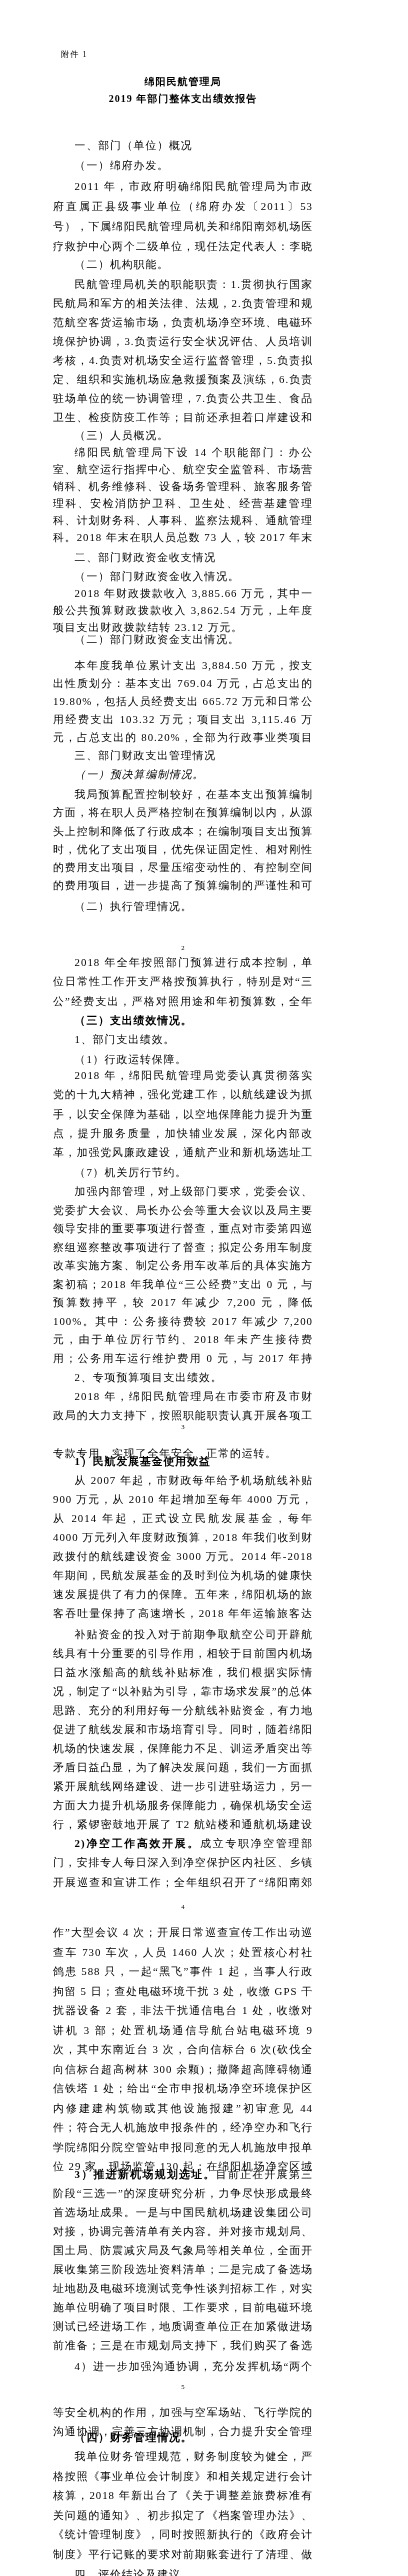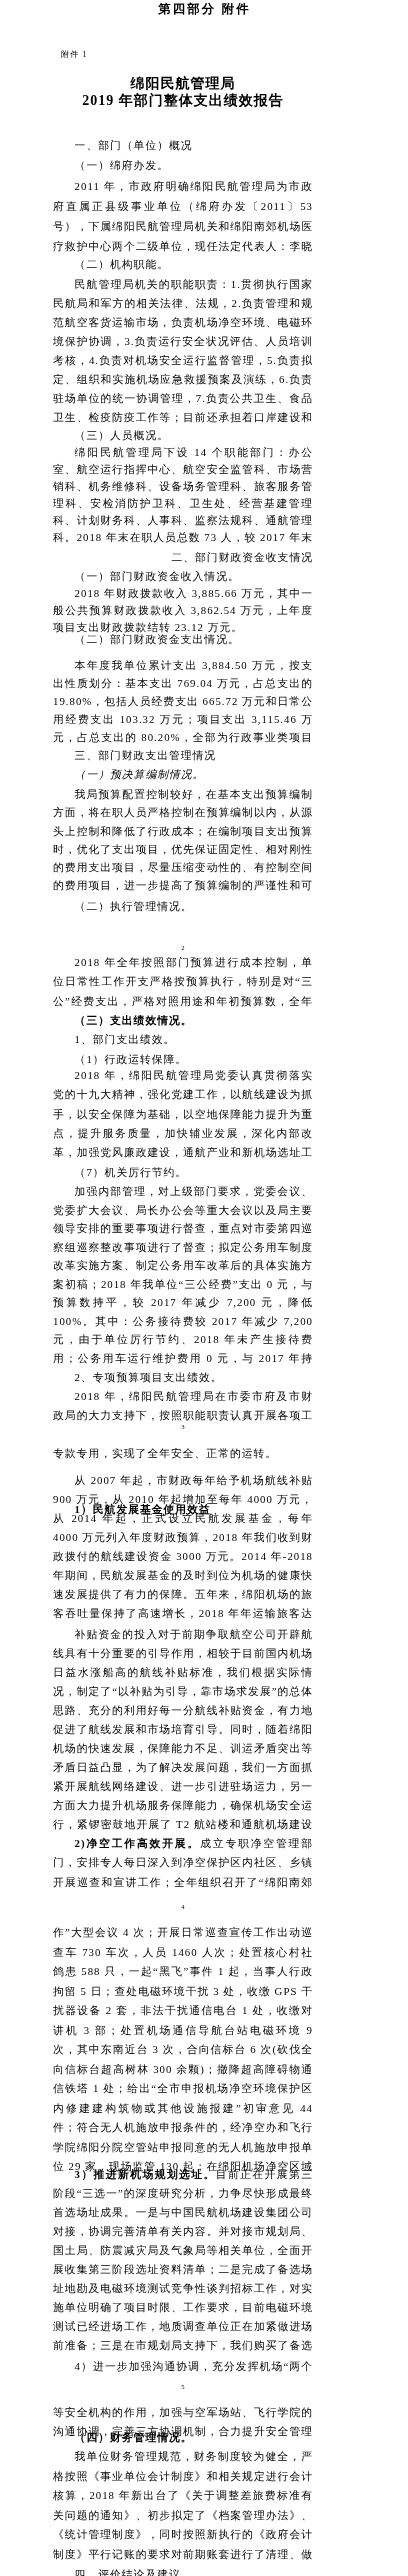--- a/index.html
+++ b/index.html
@@ -7,73 +7,72 @@
     width:409px;height:3349px;background:#ffffff;position:relative;
     font-family:"Liberation Serif","DejaVu Serif",serif;color:#000;
   }
   #doc{position:absolute;inset:0;width:409px;height:3349px;background:#fff;overflow:hidden;}
   .part-heading{
     position:absolute;top:1px;left:0;width:409px;text-align:center;
     font-size:12.4px;font-weight:bold;letter-spacing:2.1px;
     font-family:"Liberation Sans","DejaVu Sans",sans-serif;
   }
   .attachment-label{position:absolute;top:49px;left:61px;font-size:8.2px;letter-spacing:1px;text-align:center;}
-  .doc-title{position:absolute;left:53px;width:260px;text-align:center;font-weight:bold;font-size:14px;letter-spacing:1px;}
+  .doc-title{position:absolute;left:53px;width:260px;text-align:center;font-weight:bold;font-size:10px;letter-spacing:1px;}
   #title1{top:75px;}
   #title2{top:92px;}
   #report-body{
     position:absolute;left:53px;top:0;width:260px;
     font-size:10.8px;line-height:19px;letter-spacing:1px;text-align:justify;
   }
   .blk{position:absolute;left:0;width:260px;}
   .p{text-indent:2em;}
   .pc{text-indent:0;margin-top:12px;}
   .h1,.h2,.h3,.h2b,.h3b{text-indent:2em;white-space:nowrap;text-align:left;}
   .h2b,.h3b{font-weight:bold;}
   .lead{font-weight:bold;}
   .footer{text-align:center;font-size:6.7px;letter-spacing:0;line-height:8.2px;text-indent:0;}
 </style>
 </head>
 <body>
 
 <div id="doc">
-  <div class="part-heading">第四部分 附件</div>
   <div class="attachment-label">附件 1</div>
   <div id="title1" class="doc-title">绵阳民航管理局</div>
   <div id="title2" class="doc-title">2019 年部门整体支出绩效报告</div>
   <div id="report-body">
       <div class="blk h1" style="top: 137px; font-family: Liberation Mono, monospace;"><span>一、部门（单位）概况</span></div>
       <div class="blk h2" style="top: 156px;"><span>（一）绵府办发。</span></div>
       <div class="blk p" style="top: 176px; line-height: 20px; max-height: 81px; overflow: hidden;"><span>2011 年，市政府明确绵阳民航管理局为市政府直属正县级事业单位（绵府办发〔2011〕53 号），下属绵阳民航管理局机关和绵阳南郊机场医疗救护中心两个二级单位，现任法定代表人：李晓民。</span></div>
       <div class="blk h2" style="top: 255px;"><span>（二）机构职能。</span></div>
       <div class="blk p" style="top: 275px; line-height: 19px; max-height: 152px; overflow: hidden;"><span>民航管理局机关的职能职责：1.贯彻执行国家民航局和军方的相关法律、法规，2.负责管理和规范航空客货运输市场，负责机场净空环境、电磁环境保护协调，3.负责运行安全状况评估、人员培训考核，4.负责对机场安全运行监督管理，5.负责拟定、组织和实施机场应急救援预案及演练，6.负责驻场单位的统一协调管理，7.负责公共卫生、食品卫生、检疫防疫工作等；目前还承担着口岸建设和迁建筹备的重要职责。</span></div>
       <div class="blk h2" style="top: 426px;"><span>（三）人员概况。</span></div>
       <div class="blk p" style="top: 444px; line-height: 17px; max-height: 104px; overflow: hidden;"><span>绵阳民航管理局下设 14 个职能部门：办公室、航空运行指挥中心、航空安全监管科、市场营销科、机务维修科、设备场务管理科、旅客服务管理科、安检消防护卫科、卫生处、经营基建管理科、计划财务科、人事科、监察法规科、通航管理科。2018 年末在职人员总数 73 人，较 2017 年末减少 5 人，主要原因是调至其他单位 5 人。</span></div>
-      <div class="blk h1" style="top: 548px; text-align: right;"><span>二、部门财政资金收支情况</span></div>
+      <div class="blk h1" style="top: 548px;"><span>二、部门财政资金收支情况</span></div>
       <div class="blk h2" style="top: 567px;"><span>（一）部门财政资金收入情况。</span></div>
       <div class="blk p" style="top: 585px; line-height: 17px; max-height: 53px; overflow: hidden;"><span>2018 年财政拨款收入 3,885.66 万元，其中一般公共预算财政拨款收入 3,862.54 万元，上年度项目支出财政拨款结转 23.12 万元。</span></div>
       <div class="blk h2" style="top: 630px;"><span>（二）部门财政资金支出情况。</span></div>
       <div class="blk p" style="top: 656px; line-height: 18px; max-height: 92px; overflow: hidden;"><span>本年度我单位累计支出 3,884.50 万元，按支出性质划分：基本支出 769.04 万元，占总支出的 19.80%，包括人员经费支出 665.72 万元和日常公用经费支出 103.32 万元；项目支出 3,115.46 万元，占总支出的 80.20%，全部为行政事业类项目支出。</span></div>
       <div class="blk h1" style="top: 746px;"><span>三、部门财政支出管理情况</span></div>
       <div class="blk h2" style="top: 765px; font-style: italic;"><span>（一）预决算编制情况。</span></div>
       <div class="blk p" style="top: 785px; line-height: 18.3px; max-height: 112px; overflow: hidden;"><span>我局预算配置控制较好，在基本支出预算编制方面，将在职人员严格控制在预算编制以内，从源头上控制和降低了行政成本；在编制项目支出预算时，优化了支出项目，优先保证固定性、相对刚性的费用支出项目，尽量压缩变动性的、有控制空间的费用项目，进一步提高了预算编制的严谨性和可控性。</span></div>
       <div class="blk h2" style="top: 897px;"><span>（二）执行管理情况。</span></div>
       <div class="blk footer" style="top: 944px;"><span>2</span></div>
       <div class="blk p" style="top: 953px; line-height: 19.3px; max-height: 60px; overflow: hidden;"><span>2018 年全年按照部门预算进行成本控制，单位日常性工作开支严格按预算执行，特别是对“三公”经费支出，严格对照用途和年初预算数，全年未发生“三公”经费开支。</span></div>
       <div class="blk h2b" style="top: 1011px;"><span>（三）支出绩效情况。</span></div>
       <div class="blk h3" style="top: 1030px;"><span>1、部门支出绩效。</span></div>
       <div class="blk h3" style="top: 1050px;"><span>（1）行政运转保障。</span></div>
       <div class="blk p" style="top: 1066px; line-height: 19.3px; max-height: 99px; overflow: hidden;"><span>2018 年，绵阳民航管理局党委认真贯彻落实党的十九大精神，强化党建工作，以航线建设为抓手，以安全保障为基础，以空地保障能力提升为重点，提升服务质量，加快辅业发展，深化内部改革，加强党风廉政建设，通航产业和新机场选址工作有序开展。</span></div>
       <div class="blk h3" style="top: 1163px;"><span>（7）机关厉行节约。</span></div>
       <div class="blk p" style="top: 1182px; line-height: 18.5px; max-height: 188px; overflow: hidden;"><span>加强内部管理，对上级部门要求，党委会议、党委扩大会议、局长办公会等重大会议以及局主要领导安排的重要事项进行督查，重点对市委第四巡察组巡察整改事项进行了督查；拟定公务用车制度改革实施方案、制定公务用车改革后的具体实施方案初稿；2018 年我单位“三公经费”支出 0 元，与预算数持平，较 2017 年减少 7,200 元，降低 100%。其中：公务接待费较 2017 年减少 7,200 元，由于单位厉行节约、2018 年未产生接待费用；公务用车运行维护费用 0 元，与 2017 年持平，单位共有一辆公务车、为救护车，常年停放于机场内场，用于应急救援备用，年内未发生维护运行费用。</span></div>
       <div class="blk h3" style="top: 1368px;"><span>2、专项预算项目支出绩效。</span></div>
       <div class="blk p" style="top: 1387px; line-height: 19.3px; max-height: 41px; overflow: hidden;"><span>2018 年，绵阳民航管理局在市委市府及市财政局的大力支持下，按照职能职责认真开展各项工作，合理使用资金，</span></div>
       <div class="blk footer" style="top: 1423px;"><span>3</span></div>
       <div class="blk pc" style="top: 1432px; line-height: 19.3px; max-height: 21.4px; overflow: hidden;"><span>专款专用，实现了全年安全、正常的运转。</span></div>
-      <div class="blk h3b" style="top: 1452px; margin-top: 48px;"><span>1）民航发展基金使用效益</span></div>
+      <div class="blk h3b" style="top: 1452px;"><span>1）民航发展基金使用效益</span></div>
       <div class="blk p" style="top: 1471px; line-height: 19px; max-height: 155px; overflow: hidden;"><span>从 2007 年起，市财政每年给予机场航线补贴 900 万元，从 2010 年起增加至每年 4000 万元，从 2014 年起，正式设立民航发展基金，每年 4000 万元列入年度财政预算，2018 年我们收到财政拨付的航线建设资金 3000 万元。2014 年-2018 年期间，民航发展基金的及时到位为机场的健康快速发展提供了有力的保障。五年来，绵阳机场的旅客吞吐量保持了高速增长，2018 年年运输旅客达到 393.89 万人次，顺利巩固了中型机场的地位、逐步进入良性发展的状态。</span></div>
       <div class="blk p" style="top: 1625px; line-height: 19px; max-height: 212px; overflow: hidden;"><span>补贴资金的投入对于前期争取航空公司开辟航线具有十分重要的引导作用，相较于目前国内机场日益水涨船高的航线补贴标准，我们根据实际情况，制定了“以补贴为引导，靠市场求发展”的总体思路、充分的利用好每一分航线补贴资金，有力地促进了航线发展和市场培育引导。同时，随着绵阳机场的快速发展，保障能力不足、训运矛盾突出等矛盾日益凸显，为了解决发展问题，我们一方面抓紧开展航线网络建设、进一步引进驻场运力，另一方面大力提升机场服务保障能力，确保机场安全运行，紧锣密鼓地开展了 T2 航站楼和通航机场建设的前期工作。补贴资金的投入对于机场保障能力提升、乘机环境的持续改善亦起到有力的支持作用。</span></div>
       <div class="blk p" style="top: 1834px; line-height: 19.3px; max-height: 60px; overflow: hidden;"><span class="lead">2)净空工作高效开展。</span><span>成立专职净空管理部门，安排专人每日深入到净空保护区内社区、乡镇开展巡查和宣讲工作；全年组织召开了“绵阳南郊机场净空及电磁环境保护工</span></div>
       <div class="blk footer" style="top: 1903px;"><span>4</span></div>
       <div class="blk pc" style="top: 1911px; line-height: 19.5px; max-height: 255px; overflow: hidden;"><span>作”大型会议 4 次；开展日常巡查宣传工作出动巡查车 730 车次，人员 1460 人次；处置核心村社鸽患 588 只，一起“黑飞”事件 1 起，当事人行政拘留 5 日；查处电磁环境干扰 3 处，收缴 GPS 干扰器设备 2 套，非法干扰通信电台 1 处，收缴对讲机 3 部；处置机场通信导航台站电磁环境 9 次，其中东南近台 3 次，合向信标台 6 次(砍伐全向信标台超高树林 300 余颗)；撤降超高障碍物通信铁塔 1 处；给出“全市申报机场净空环境保护区内修建建构筑物或其他设施报建”初审意见 44 件；符合无人机施放申报条件的，经净空办和飞行学院绵阳分院空管站申报同意的无人机施放申报单位 29 家，现场监管 130 起；在绵阳机场净空区域内，安装了 13 块绵阳机场净空及电磁环境保护警示牌、宣传栏；粘贴通告 2000 余份，制作、发放宣传资料 2 万余份。</span></div>
       <div class="blk p" style="top: 2165px; line-height: 19px; max-height: 194px; overflow: hidden;"><span class="lead">3）推进新机场规划选址。</span><span>目前正在开展第三阶段“三选一”的深度研究分析，力争尽快形成最终首选场址成果。一是与中国民航机场建设集团公司对接，协调完善清单有关内容。并对接市规划局、国土局、防震减灾局及气象局等相关单位，全面开展收集第三阶段选址资料清单；二是完成了备选场址地勘及电磁环境测试竞争性谈判招标工作，对实施单位明确了项目时限、工作要求，目前电磁环境测试已经进场工作，地质调查单位正在加紧做进场前准备；三是在市规划局支持下，我们购买了备选场址 1:10000 地形图，已经提供给与相关单位做深度分析使用。</span></div>
       <div class="blk p" style="top: 2357px; line-height: 19.3px; max-height: 21.4px; overflow: hidden;"><span>4）进一步加强沟通协调，充分发挥机场“两个委员会”</span></div>
       <div class="blk footer" style="top: 2383px;"><span>5</span></div>
       <div class="blk pc" style="top: 2391px; line-height: 19.3px; max-height: 41px; overflow: hidden;"><span>等安全机构的作用，加强与空军场站、飞行学院的沟通协调，完善三方协调机制，合力提升安全管理水平。</span></div>
       <div class="blk h2b" style="top: 2428px;"><span>（四）财务管理情况。</span></div>

